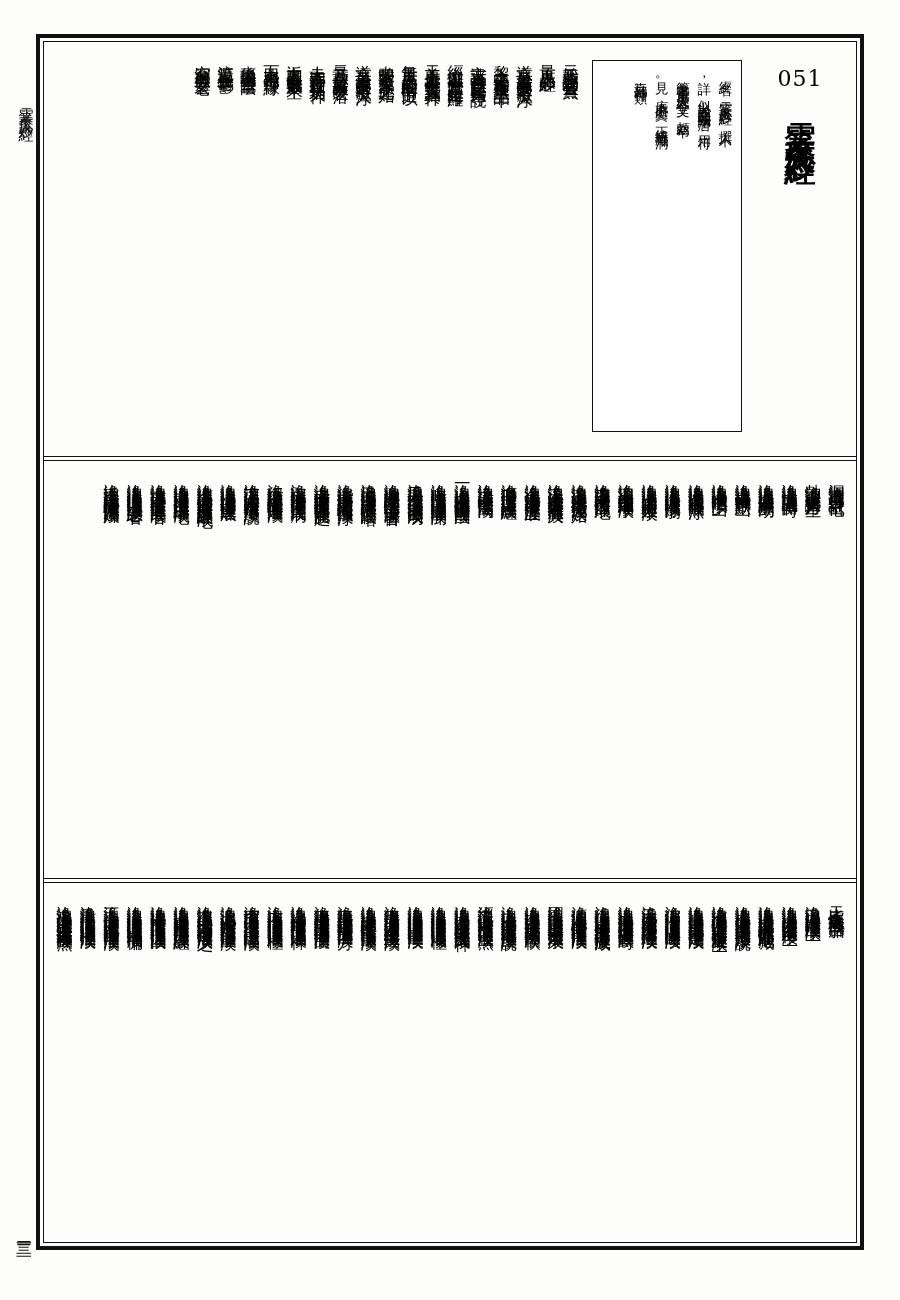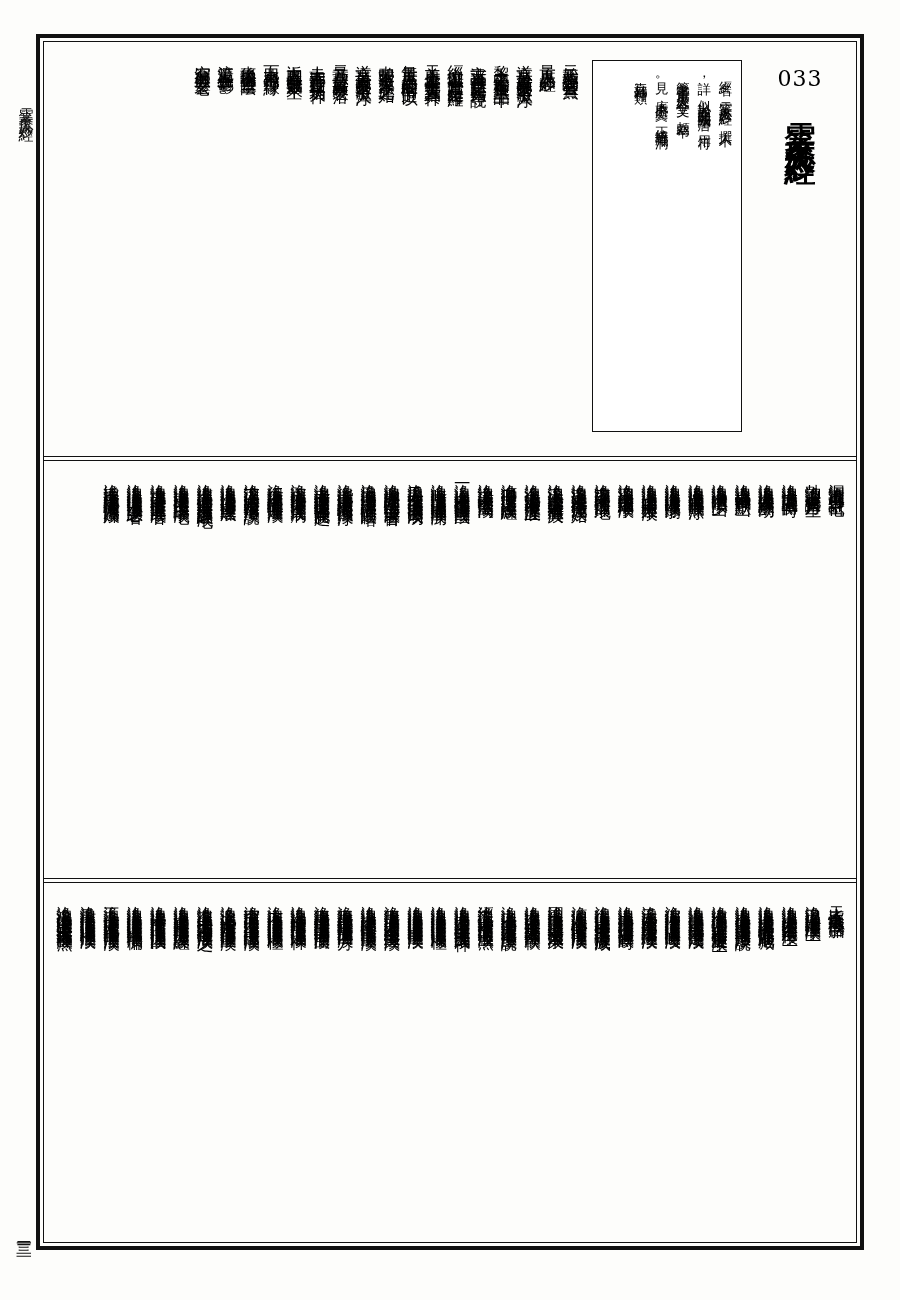--- a/index.html
+++ b/index.html
@@ -225,21 +225,21 @@
   <div class="content">
 
     <div class="rule r1"></div>
     <div class="rule r1b"></div>
     <div class="rule r2"></div>
     <div class="rule r2b"></div>
 
     <div class="reg1">
 
       <div class="title-block">
-        <div class="catalog-num">033</div>
+        <div class="catalog-num">051</div>
         <div class="main-title">雲篆度人妙經</div>
       </div>
 
       <div class="note-box">
         <div class="note-line">經名：雲篆度人妙經。撰人不</div>
         <div class="note-line">詳，似出於南北朝或隋唐。用符</div>
         <div class="note-line">篆字書寫《度人經》全文，頗為罕</div>
         <div class="note-line">見。底本出處：《正統道藏》洞</div>
         <div class="note-line">真部神符類。</div>
       </div>

